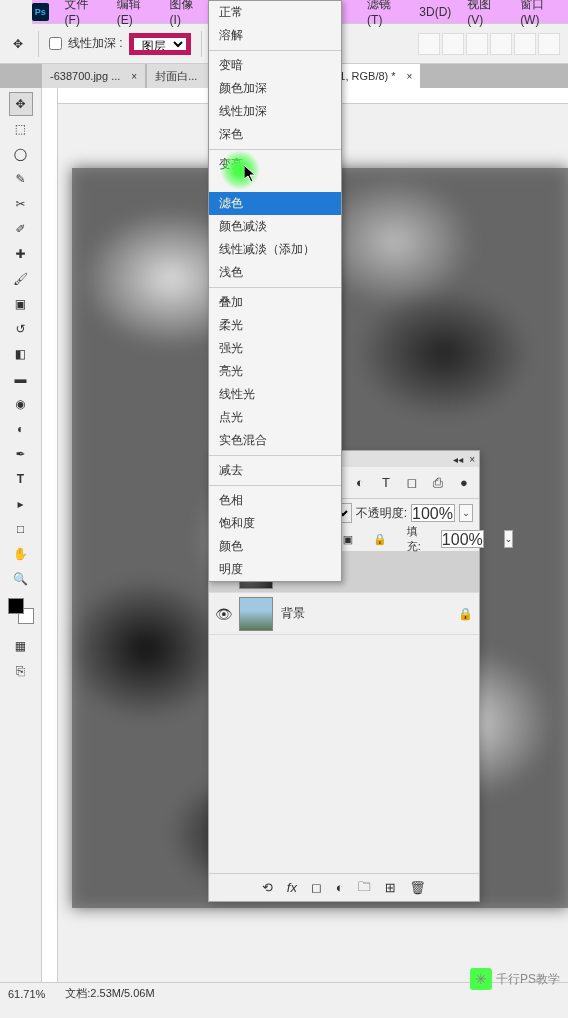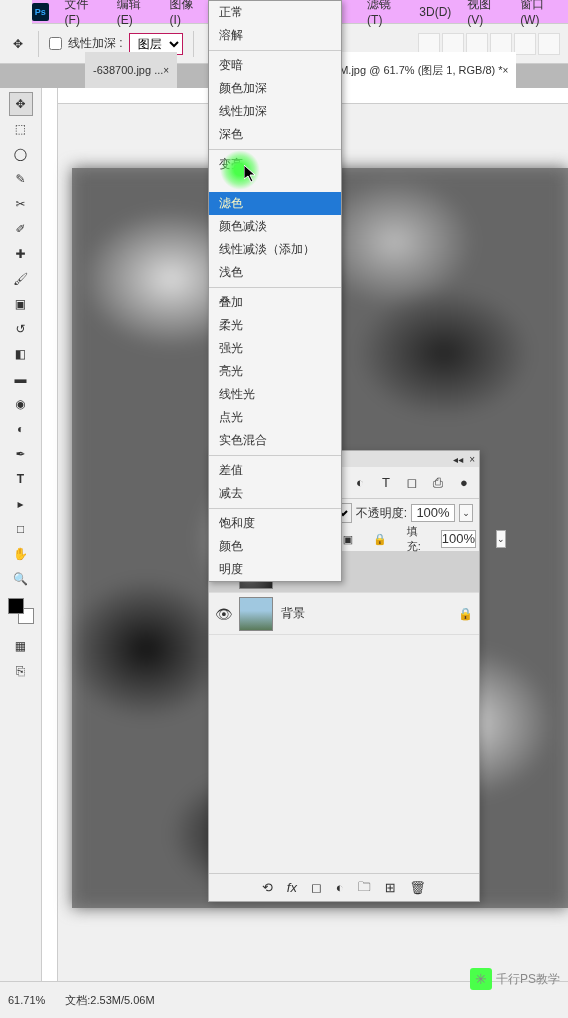--- a/index.html
+++ b/index.html
@@ -5,26 +5,26 @@
 * { margin: 0; padding: 0; box-sizing: border-box; font-family: "Microsoft YaHei", SimSun, sans-serif; }
 body { background: #f0f0f0; width: 568px; height: 1018px; overflow: hidden; position: relative; font-size: 12px; color: #333; }
 
 .menubar { height: 24px; background: #f0abfc; display: flex; align-items: center; border-bottom: 1px solid #ccc; margin-left: 32px; }
 .ps-logo { width: 18px; height: 18px; background: #001e36; color: #31a8ff; font-size: 9px; font-weight: bold; display: flex; align-items: center; justify-content: center; border-radius: 2px; margin-right: 8px; }
 .menu-item { padding: 3px 8px; cursor: default; }
 
 .optbar { height: 40px; background: #f0f0f0; border-bottom: 1px solid #ccc; display: flex; align-items: center; padding: 0 8px; gap: 6px; }
 .opt-icon { width: 20px; height: 20px; display: flex; align-items: center; justify-content: center; }
 .opt-sep { width: 1px; height: 26px; background: #ccc; margin: 0 4px; }
-.opt-select { height: 22px; border: 1px solid #be185d; background: #fff; font-size: 12px; padding: 0 4px; }
+.opt-select { height: 22px; border: 5px solid #be185d; background: #fff; font-size: 12px; padding: 0 4px; }
 .opt-btns { display: flex; gap: 2px; margin-left: auto; }
 .opt-btn { width: 22px; height: 22px; border: 1px solid #ddd; background: #f8f8f8; }
 
 .tabs { height: 24px; background: #b8b8b8; display: flex; align-items: flex-end; padding-left: 42px; gap: 2px; }
-.tab { height: 36px; padding: 3px 8px; background: #ddd; font-size: 11px; display: flex; align-items: center; gap: 0; margin-left: 43px; }
+.tab { height: 24px; padding: 3px 8px; background: #ddd; font-size: 11px; display: flex; align-items: center; gap: 11px; }
 .tab.active { background: #fff; }
 .tab-close { font-size: 10px; cursor: default; }
 
 .workspace { position: absolute; top: 88px; left: 42px; right: 0; bottom: 22px; background: #f0f0f0; }
 .ruler-h { position: absolute; top: 0; left: 16px; right: 0; height: 16px; background: #fff; border-bottom: 1px solid #ccc; }
 .ruler-v { position: absolute; top: 0; left: 0; bottom: 0; width: 16px; background: #fff; border-right: 1px solid #ccc; }
 .canvas { position: absolute; top: 80px; left: 30px; width: 496px; height: 740px; background: #888; }
 .clouds { width: 100%; height: 100%; background: 
   radial-gradient(ellipse 180px 140px at 20% 15%, #ddd 0%, transparent 50%),
   radial-gradient(ellipse 160px 120px at 75% 25%, #222 0%, transparent 55%),
@@ -49,36 +49,36 @@
 
 .cursor-hint { position: absolute; top: 150px; left: 220px; width: 40px; height: 40px; background: radial-gradient(circle, #4aff4a 20%, rgba(74,255,74,0.5) 50%, transparent 70%); border-radius: 50%; z-index: 101; pointer-events: none; }
 .cursor-arrow { position: absolute; top: 165px; left: 244px; z-index: 102; pointer-events: none; }
 
 .layers { position: absolute; top: 450px; left: 208px; width: 272px; height: 452px; background: #f0f0f0; border: 1px solid #aaa; z-index: 50; box-shadow: 2px 2px 8px rgba(0,0,0,0.2); }
 .layers-head { height: 16px; background: #e0e0e0; display: flex; justify-content: flex-end; align-items: center; padding: 0 4px; gap: 6px; font-size: 10px; }
 .layers-tabs { height: 32px; display: flex; align-items: center; justify-content: flex-end; padding: 0 6px; gap: 8px; border-bottom: 1px solid #ccc; }
 .lt-btn { width: 18px; height: 18px; display: flex; align-items: center; justify-content: center; font-size: 13px; }
 .layers-row1 { height: 28px; display: flex; align-items: center; padding: 0 6px; gap: 4px; }
 .layers-row1 select { flex: 1; height: 20px; border: 1px solid #aaa; font-size: 12px; }
-.pct { width: 44px; height: 18px; border: 1px solid #aaa; background: #fff; text-align: center; font-size: 13px; }
+.pct { width: 44px; height: 18px; border: 1px solid #aaa; background: #fff; text-align: left; font-size: 16px; }
 .dropbtn { width: 14px; height: 18px; border: 1px solid #aaa; background: #f8f8f8; font-size: 9px; display: flex; align-items: center; justify-content: center; }
 .layers-row2 { height: 24px; display: flex; align-items: center; padding: 0 6px; gap: 20px; font-size: 11px; }
 .lock-ic { width: 16px; height: 16px; display: flex; align-items: center; justify-content: center; }
 .layers-list { }
 .layer { height: 42px; display: flex; align-items: center; border-bottom: 1px solid #ddd; padding: 0 6px; gap: 8px; }
 .layer.sel { background: #d0d0d0; }
 .eye { width: 16px; font-size: 14px; }
 .thumb { width: 34px; height: 34px; border: 1px solid #888; background: #999; }
 .thumb.clouds-t { background: radial-gradient(circle at 30% 30%, #ddd, #555 60%, #222); }
 .thumb.bg-t { background: linear-gradient(180deg, #a0c8e0 40%, #5a7a5a); }
 .layer-name { flex: 1; font-size: 12px; }
 .lock-r { font-size: 12px; }
 .layers-foot { position: absolute; bottom: 0; left: 0; right: 0; height: 28px; border-top: 1px solid #ccc; display: flex; align-items: center; justify-content: center; gap: 14px; font-size: 13px; }
 
-.status { position: absolute; bottom: 0; left: 0; right: 0; height: 37px; background: #f0f0f0; border-top: 1px solid #ccc; display: flex; align-items: center; padding: 4px 8px; font-size: 11px; gap: 20px; }
+.status { position: absolute; bottom: 14px; left: 0; right: 0; height: 22px; background: #f0f0f0; border-top: 1px solid #ccc; display: flex; align-items: center; padding: 4px 8px; font-size: 11px; gap: 20px; }
 
 .watermark { position: absolute; bottom: 28px; right: 8px; display: flex; align-items: center; gap: 4px; color: #888; font-size: 12px; z-index: 200; }
 .wm-ic { width: 22px; height: 22px; background: #4aff4a; border-radius: 3px; display: flex; align-items: center; justify-content: center; font-size: 14px; }
 </style>
 </head>
 <body>
 
 <div class="menubar">
   <div class="ps-logo">Ps</div>
   <div class="menu-item">文件(F)</div>
@@ -179,23 +179,23 @@
     <div class="dd-item">浅色</div>
     <div class="dd-sep"></div>
     <div class="dd-item">叠加</div>
     <div class="dd-item">柔光</div>
     <div class="dd-item">强光</div>
     <div class="dd-item">亮光</div>
     <div class="dd-item">线性光</div>
     <div class="dd-item">点光</div>
     <div class="dd-item">实色混合</div>
     <div class="dd-sep"></div>
-    <div class="dd-item">差值</div>
     <div class="dd-item">减去</div>
     <div class="dd-sep"></div>
+    <div class="dd-item">色相</div>
     <div class="dd-item">饱和度</div>
     <div class="dd-item">颜色</div>
     <div class="dd-item">明度</div>
   </div>
 <div class="cursor-hint"></div>
 <div class="cursor-arrow">
   <svg width="14" height="18">
       <path d="M0,0 L0,14 L4,11 L7,17 L9,16 L6,10 L11,10 Z" fill="#000" stroke="#fff" stroke-width="1"></path>
     </svg>
 </div>

